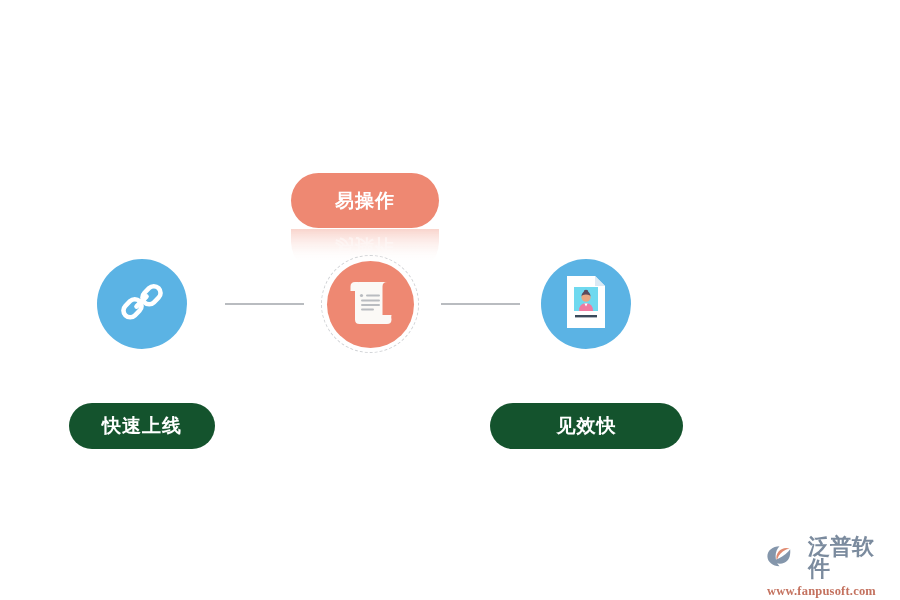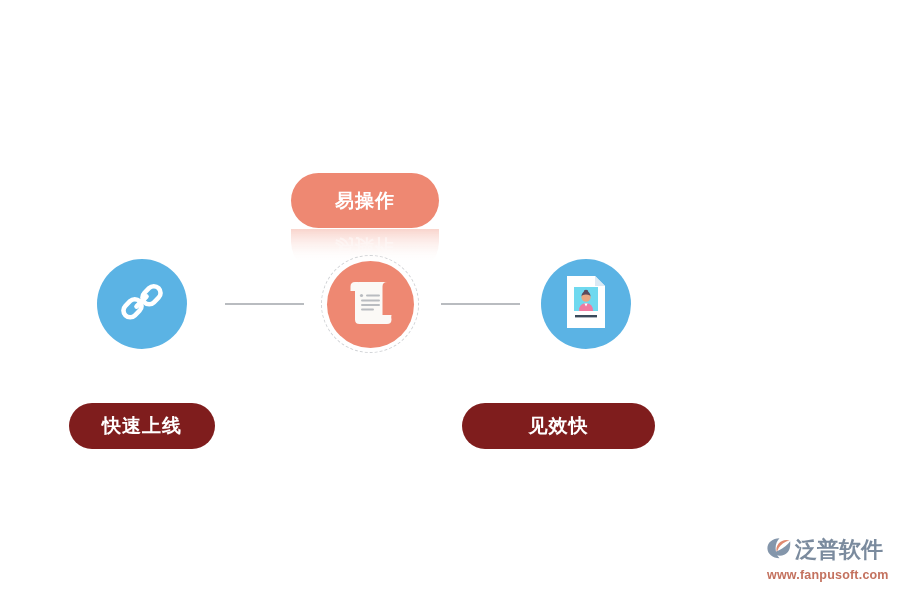--- a/index.html
+++ b/index.html
@@ -123,68 +123,68 @@
     left: 327px;
     top: 261px;
     width: 87px;
     height: 87px;
     background: #ee8872;
   }
 
   
   .pill-blue {
     position: absolute;
-    background: #7f1d1d;
+    background: #14532d;
     height: 46px;
   }
   .pill-bottom-left {
     left: 69px;
     top: 403px;
     width: 146px;
     border-radius: 23px;
   }
   .pill-bottom-right {
-    left: 462px;
+    left: 490px;
     top: 403px;
     width: 193px;
     border-radius: 23px;
   }
 
   
   .watermark {
     position: absolute;
     left: 766px;
     top: 536px;
     width: 128px;
     height: 52px;
     display: flex;
     flex-direction: column;
     align-items: flex-start;
     user-select: none;
   }
   .wm-top {
     display: flex;
     align-items: center;
-    gap: 3px;
+    gap: 16px;
   }
   .wm-text {
     color: #7b8b9e;
     font-size: 22px;
     font-weight: bold;
     letter-spacing: 0px;
     line-height: 1;
   }
   .wm-url {
     color: #c4725f;
     font-size: 12.5px;
     font-weight: bold;
     letter-spacing: 0.2px;
     margin-top: 4px;
     margin-left: 1px;
-    font-family: Liberation Sans, sans-serif;
+    font-family: Liberation Serif, serif;
   }
 </style>
 </head>
 <body>
 
 <div class="canvas">
 
   <div class="top-pill-wrap">
     <div class="pill pill-orange">易操作</div>
   </div>

